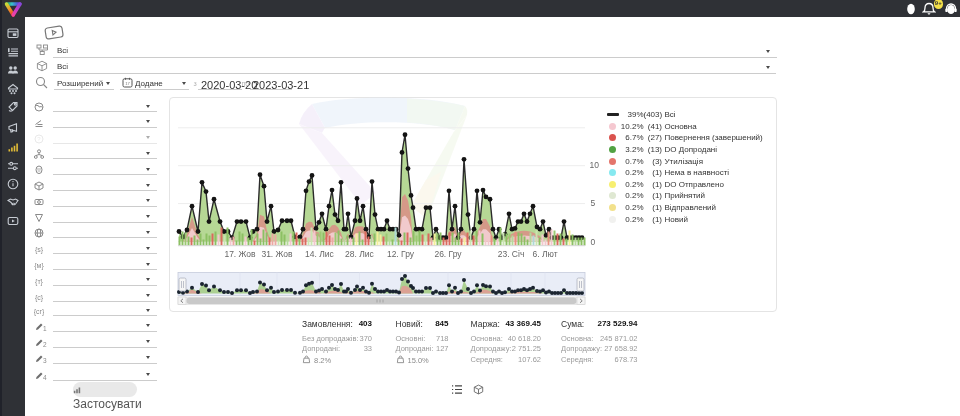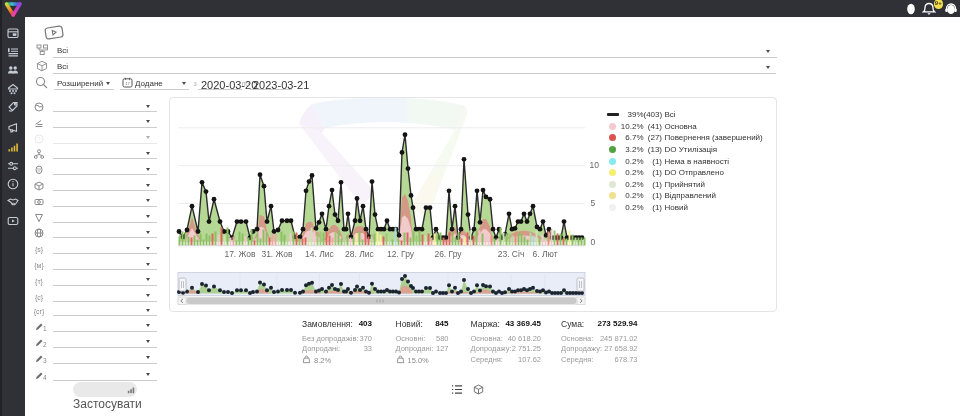--- a/index.html
+++ b/index.html
@@ -299,21 +299,21 @@
   </div>
 <div class="fr" style="top:370.5px">
     <svg width="10" height="10" viewBox="0 0 10 10" style="position:absolute;left:34px;top:0">
       <path d="M2 8 2.5 6 7 1.5l1.5 1.5L4 7.5Z" fill="#6e6e6e"></path>
     </svg>
     <span style="position:absolute;left:43px;top:3px;font-size:6.5px;color:#8a8a8a">4</span>
     <span class="ul" style="top:9.0px"></span>
     <span class="cr" style="top:2.5px"></span>
   </div>
 
-<div style="position:absolute;left:73px;top:382px;width:64px;height:15px;border-radius:8px;background:#e9e9e9;color:#555;font-size:12px;text-align:right;line-height:15px">
+<div style="position:absolute;left:73px;top:382px;width:64px;height:15px;border-radius:8px;background:#e9e9e9;color:#555;font-size:12px;text-align:left;line-height:15px">
 <svg width="8" height="8" viewBox="0 0 10 10" style="vertical-align:-1px;margin-right:2px">
       <path d="M1 9V6h2v3Zm3 0V4h2v5Zm3 0V2h2v7Z" fill="#777"></path>
     </svg>Застосувати</div>
 
 <div style="position:absolute;left:169px;top:97px;width:608px;height:215px;border:1px solid #e4e4e4;border-radius:4px"></div>
 <svg width="608" height="215" viewBox="0 0 608 215" style="position:absolute;left:169px;top:97px">
 <g opacity="0.45">
 <path d="M143 7 C 181 -2, 256 -2, 296 9 L 286 33 C 251 23, 191 23, 156 31 Z" fill="#dfe9f7"></path>
 <path d="M238 1.5 C 261 3, 282 5.5, 296 9 L 286 33 C 272 29, 256 26.5, 238 25.5 Z" fill="#e4f1e4"></path>
 <path d="M143 7 Q 133 15, 130 27 L 153 36 Q 155 32, 156 31 Z" fill="#eadff5"></path>
@@ -767,21 +767,27 @@
     <div class="lgr">
       <span class="mk" style="background:#da534e"></span>
       <span class="pc">6.7%</span>
       <span class="cn">(27)</span>
       <span class="lb">Повернення (завершений)</span>
     </div>
     <div class="lgr">
       <span class="mk" style="background:#52a243"></span>
       <span class="pc">3.2%</span>
       <span class="cn">(13)</span>
-      <span class="lb">DO Утилізація</span>
+      <span class="lb">DO Допродані</span>
+    </div>
+    <div class="lgr">
+      <span class="mk" style="background:#e4756b"></span>
+      <span class="pc">0.7%</span>
+      <span class="cn">(3)</span>
+      <span class="lb">Утилізація</span>
     </div>
     <div class="lgr">
       <span class="mk" style="background:#86e9f0"></span>
       <span class="pc">0.2%</span>
       <span class="cn">(1)</span>
       <span class="lb">Нема в наявності</span>
     </div>
     <div class="lgr">
       <span class="mk" style="background:#f7ef70"></span>
       <span class="pc">0.2%</span>
@@ -827,21 +833,21 @@
         </svg>8.2%</span>
     </div>
   </div>
 <div class="sc" style="left:395.5px;width:53px">
     <div class="sh">
       <span>Новий:</span>
       <span class="shv">845</span>
     </div>
     <div class="sr">
       <span>Основні:</span>
-      <span>580</span>
+      <span>718</span>
     </div>
     <div class="sr">
       <span>Допродані:</span>
       <span>127</span>
     </div>
     <div class="sr">
       <span class="crt"><svg width="9" height="9" viewBox="0 0 10 10" style="margin-right:3px;vertical-align:-1px">
           <path d="M2.2 3.5h5.6l.7 5H1.5Z" fill="none" stroke="#8a8a8a" stroke-width="1"></path>
           <path d="M3.5 3.5V2.6c0-1.9 3-1.9 3 0v.9" fill="none" stroke="#8a8a8a"></path>
         </svg>15.0%</span>

